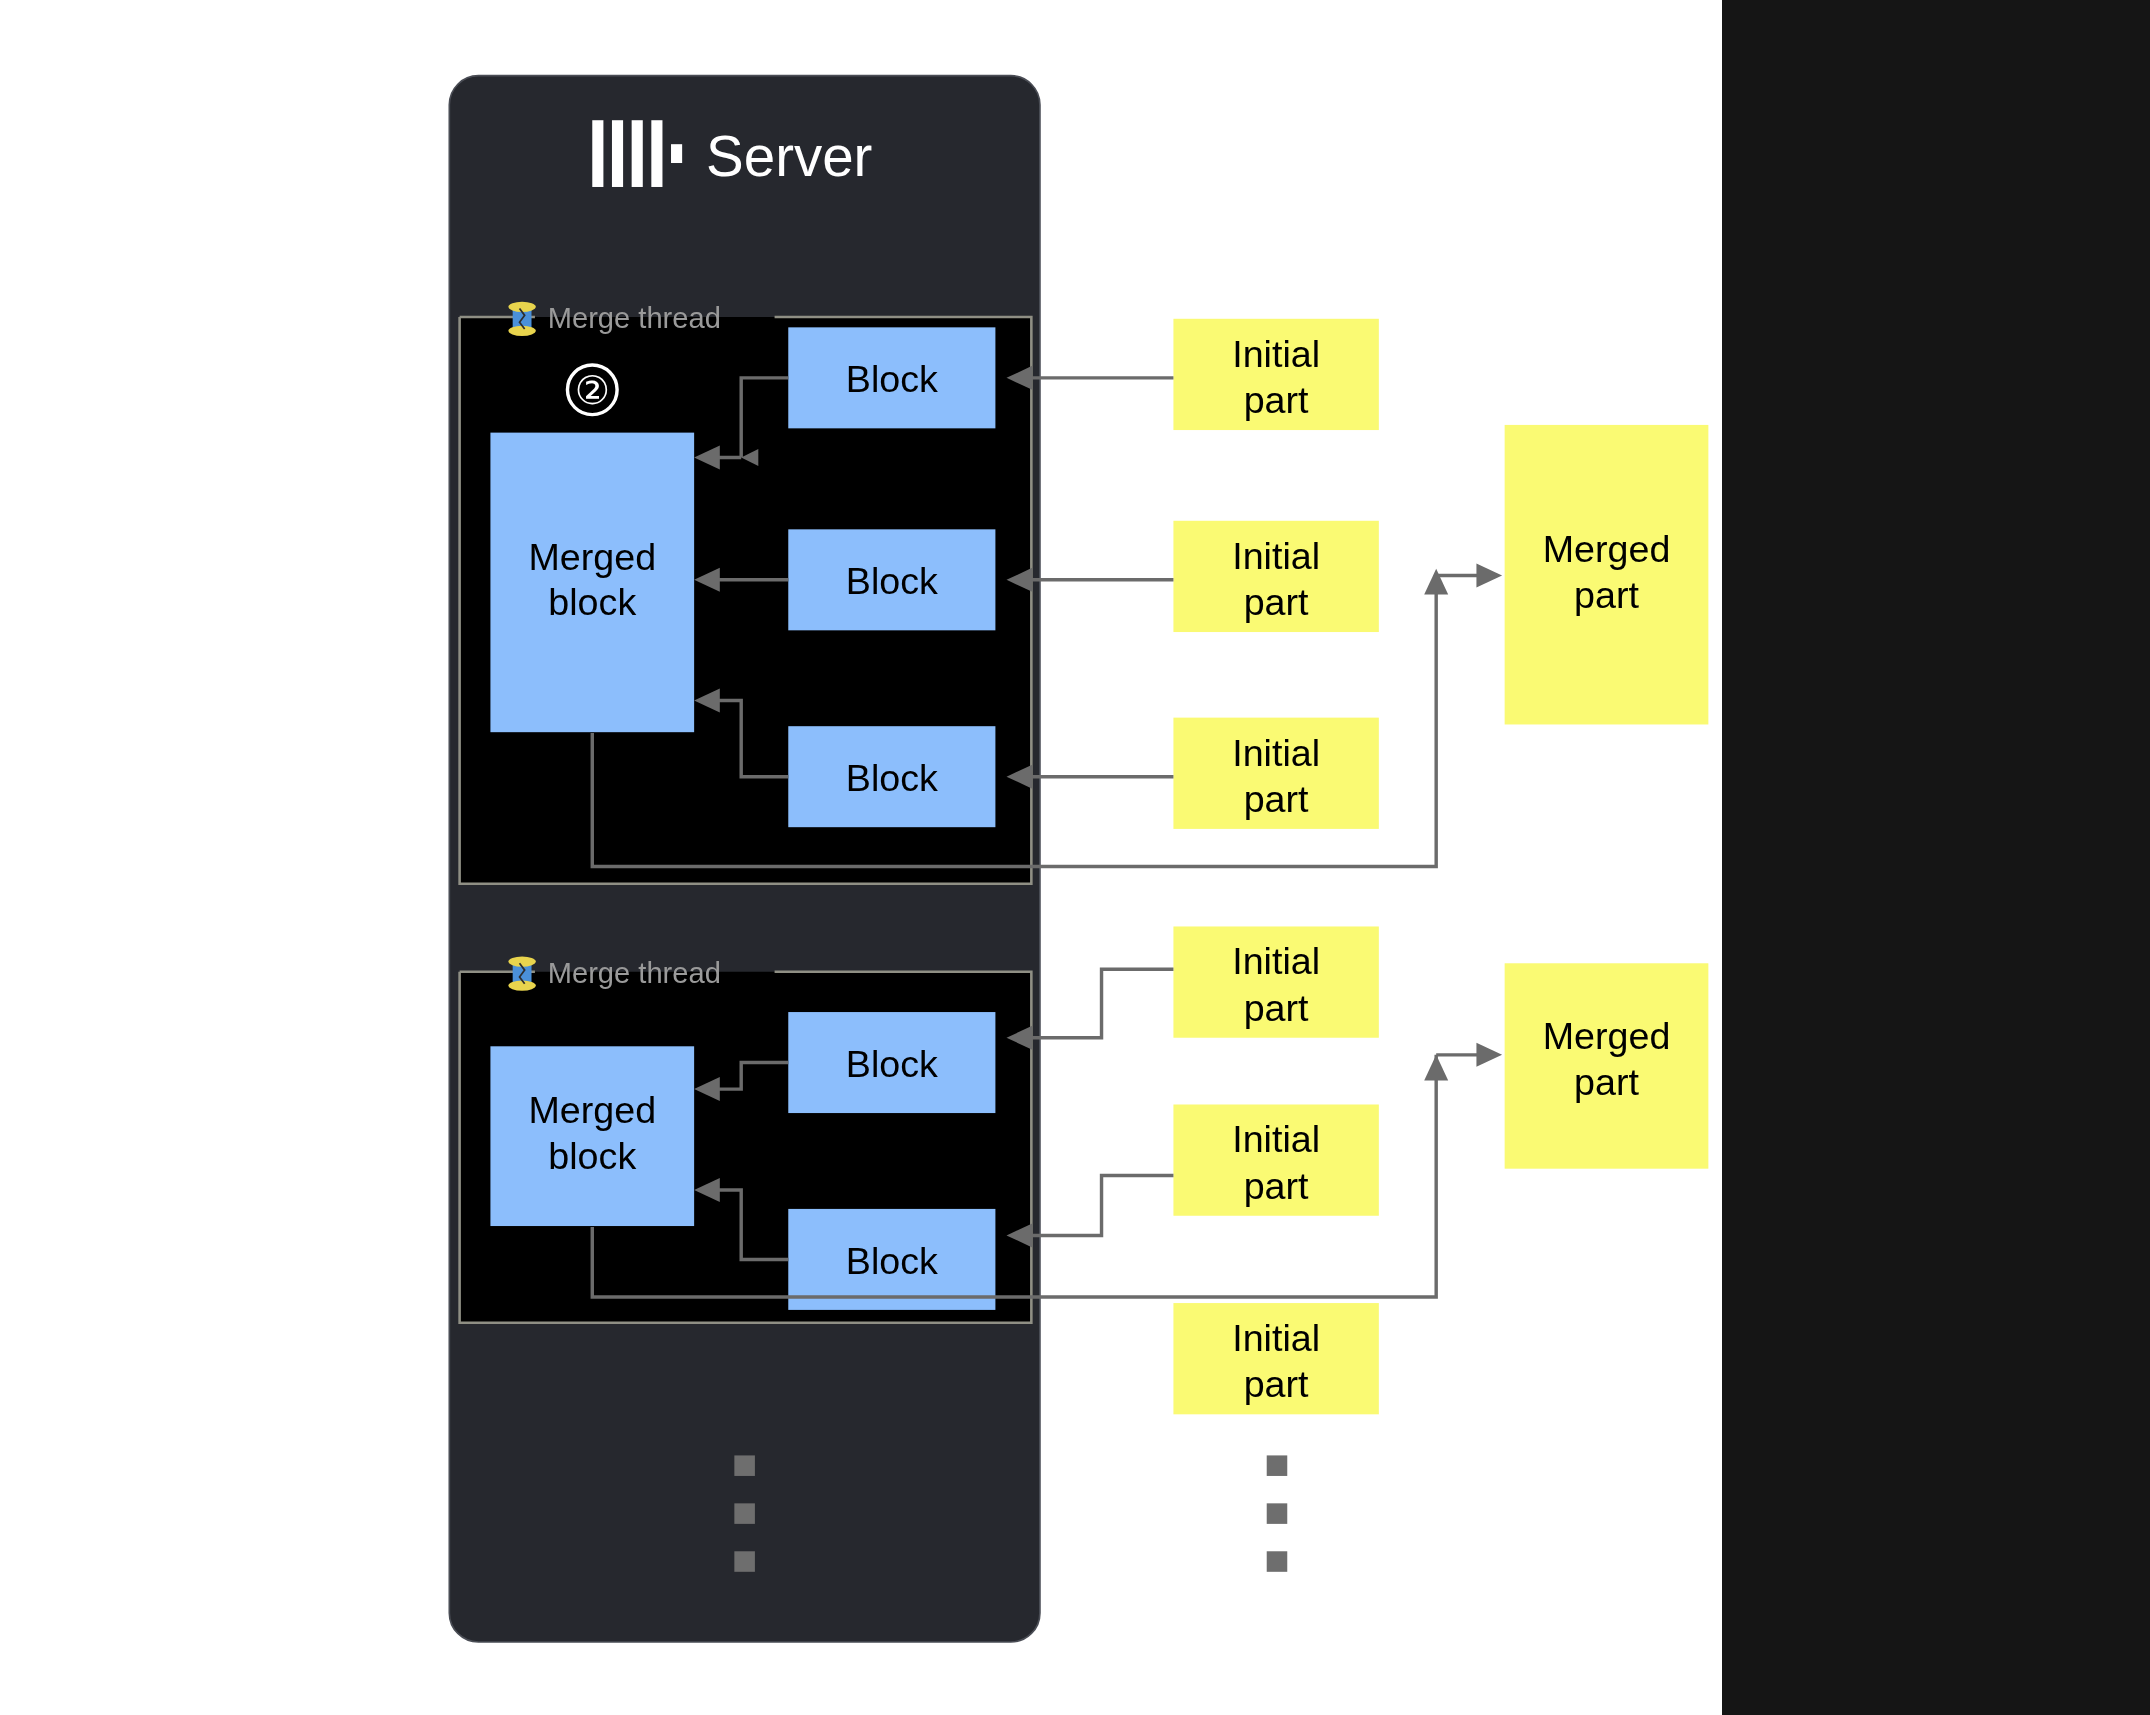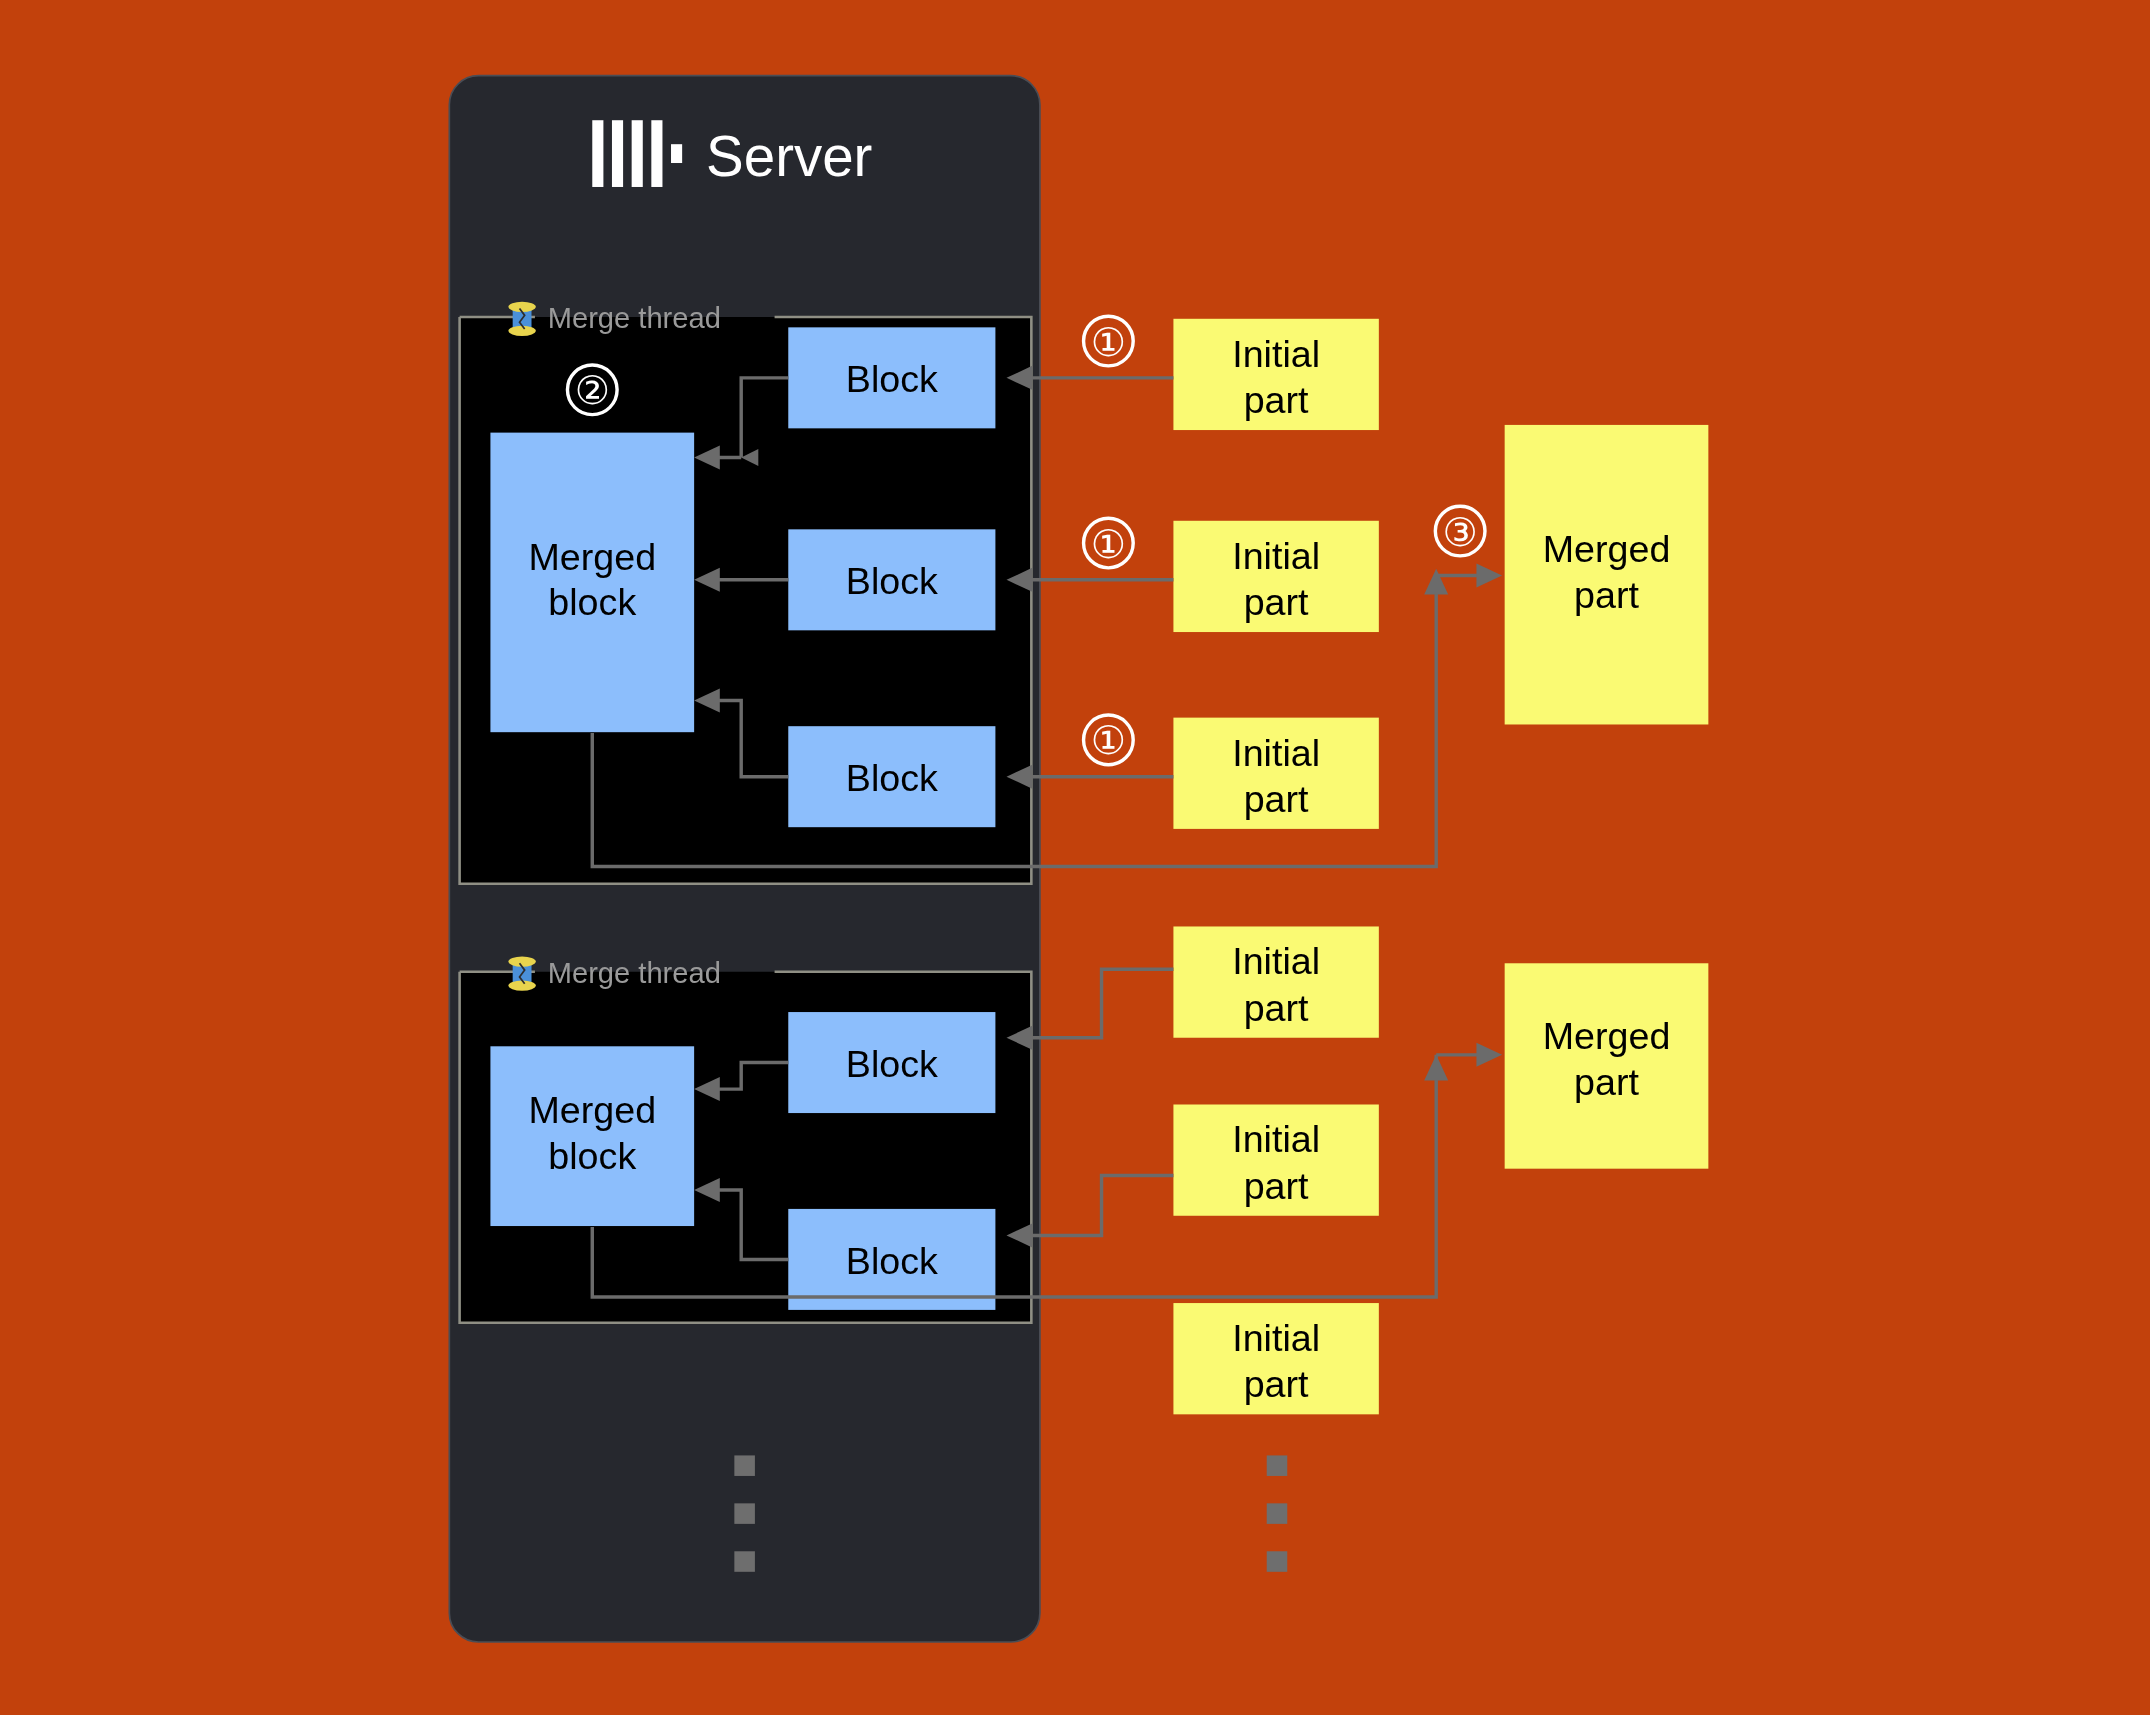--- a/index.html
+++ b/index.html
@@ -8,23 +8,23 @@
     background: #151515;
   }
   body {
     width: 2150px;
     height: 1716px;
     font-family: "Liberation Sans", sans-serif;
     overflow: hidden;
   }
   #stage {
     position: relative;
-    width: 2150px;
+    width: 1722px;
     height: 1716px;
-    background: #c2410c;
+    background: #ffffff;
   }
   svg.diagram {
     position: absolute;
     inset: 0;
     width: 2150px;
     height: 1716px;
     display: block;
   }
   .server-card-rect {
     fill: #26282e;

